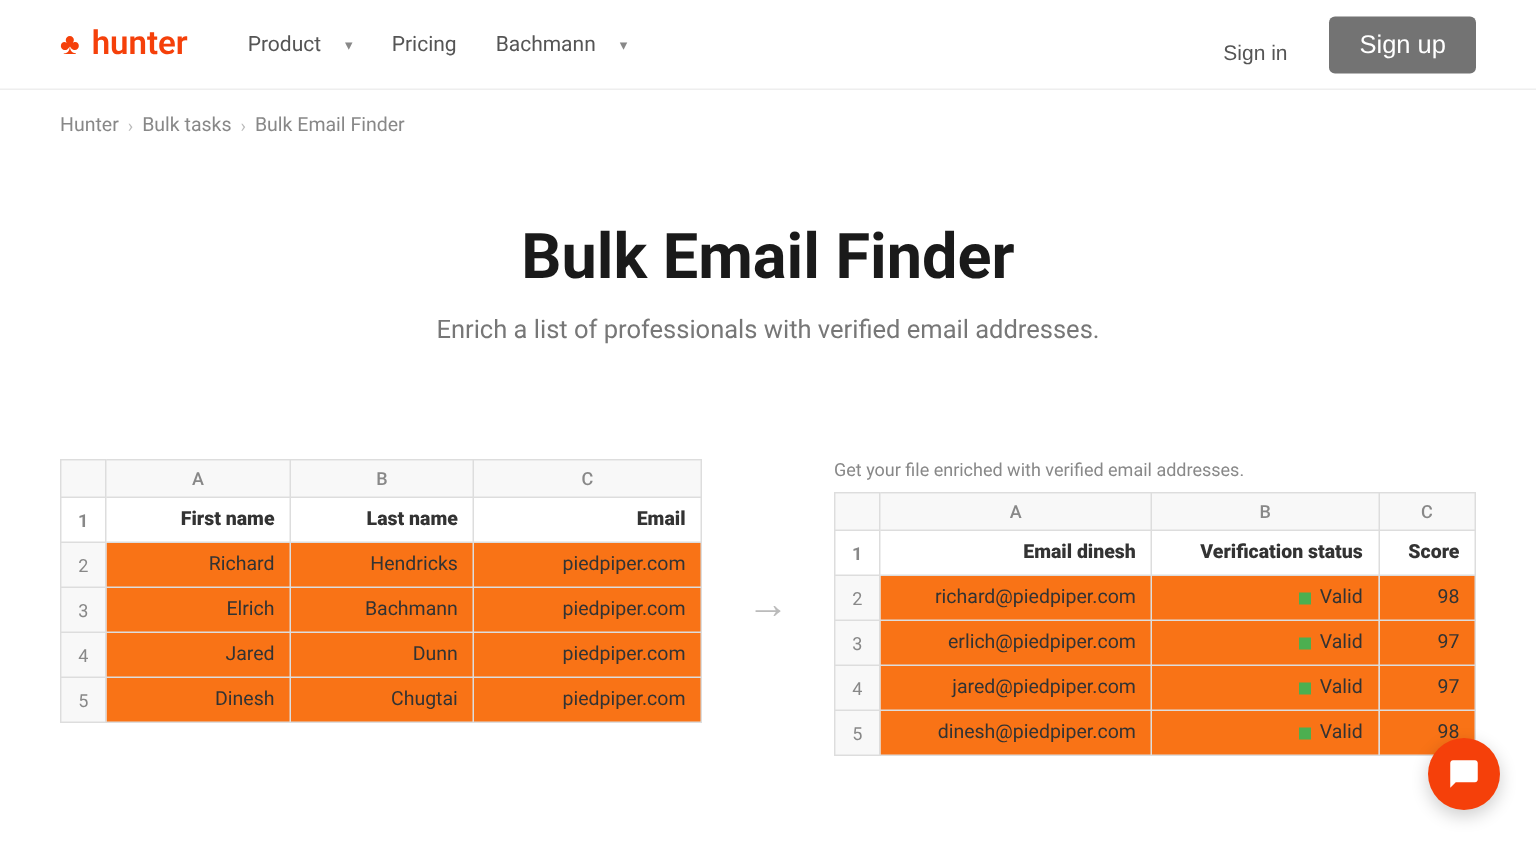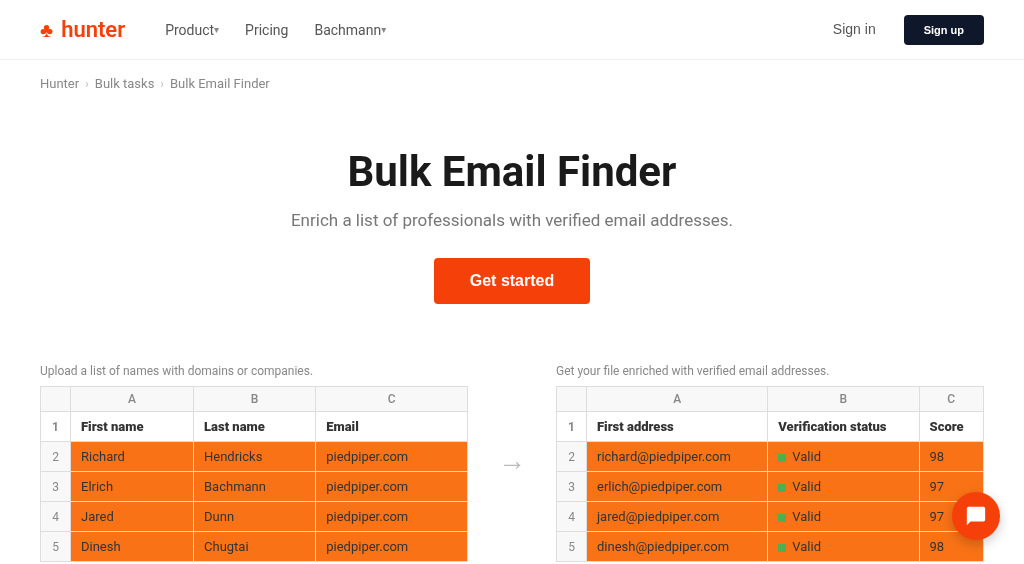--- a/index.html
+++ b/index.html
@@ -11,67 +11,67 @@
       padding: 0 40px; height: 60px; border-bottom: 1px solid #eee;
       background: #fff;
     }
     .nav-left { display: flex; align-items: center; gap: 30px; }
     .logo { display: flex; align-items: center; gap: 8px; text-decoration: none; }
     .logo-leaf { color: #f5400a; font-size: 20px; }
     .logo-text { color: #f5400a; font-size: 22px; font-weight: 600; }
     .nav-links { display: flex; align-items: center; gap: 6px; }
     .nav-link {
       color: #555; text-decoration: none; font-size: 14px; padding: 6px 10px;
-      display: flex; align-items: center; gap: 0; cursor: pointer;
+      display: flex; align-items: center; gap: 16px; cursor: pointer;
     }
     .chevron { font-size: 10px; color: #888; }
-    .nav-right { display: flex; align-items: flex-start; gap: 16px; }
+    .nav-right { display: flex; align-items: flex-end; gap: 16px; }
     .signin-btn {
       background: none; border: none; cursor: pointer;
       color: #555; font-size: 14px; padding: 6px 12px;
     }
     .signup-btn {
-      background: #0f172a; color: #fff; border: none; cursor: pointer;
-      padding: 9px 20px; border-radius: 4px; font-size: 11px; font-weight: 700;
+      background: #737373; color: #fff; border: none; cursor: pointer;
+      padding: 9px 20px; border-radius: 4px; font-size: 17px; font-weight: 400;
     }
 
     
     .breadcrumb {
       display: flex; align-items: center; gap: 6px;
       padding: 16px 40px; font-size: 13px; color: #888;
     }
     .breadcrumb a { color: #888; text-decoration: none; }
     .breadcrumb-sep { color: #bbb; font-size: 12px; }
 
     
     .hero {
       text-align: center; padding: 40px 20px 30px;
     }
     .hero-title { font-size: 42px; font-weight: 700; color: #1a1a1a; margin-bottom: 14px; }
-    .hero-subtitle { font-size: 17px; color: #777; margin-bottom: 28px; }
+    .hero-subtitle { font-size: 17px; color: #777; margin-bottom: 16px; }
     .get-started-btn {
       background: #f5400a; color: #fff; border: none; cursor: pointer;
       padding: 14px 36px; border-radius: 4px; font-size: 16px; font-weight: 600;
     }
 
     
     .tables-section {
       display: flex; align-items: flex-start; justify-content: center;
       gap: 30px; padding: 30px 40px 40px;
     }
     .table-wrapper { flex: 1; max-width: 480px; }
     .table-label {
       font-size: 12px; color: #888; margin-bottom: 8px;
     }
     .spreadsheet {
       border: 1px solid #ddd; border-collapse: collapse; width: 100%;
       font-size: 13px;
     }
     .spreadsheet th, .spreadsheet td {
-      border: 1px solid #ddd; padding: 7px 10px; text-align: left;
+      border: 1px solid #ddd; padding: 7px 10px; text-align: right;
     }
     .spreadsheet .col-header {
       background: #f8f8f8; text-align: center; color: #888; font-weight: 500;
       font-size: 12px; padding: 5px;
     }
     .spreadsheet .row-num {
       background: #f8f8f8; text-align: center; color: #888; width: 30px;
       font-size: 12px;
     }
     .spreadsheet .header-row td { font-weight: 700; background: #fff; }
@@ -132,27 +132,25 @@
   <a href="#">Hunter</a>
   <span class="breadcrumb-sep">›</span>
   <a href="#">Bulk tasks</a>
   <span class="breadcrumb-sep">›</span>
   <a href="#">Bulk Email Finder</a>
 </div>
 
 <section class="hero">
   <h1 class="hero-title">Bulk Email Finder</h1>
   <p class="hero-subtitle">Enrich a list of professionals with verified email addresses.</p>
-  <button class="get-started-btn">Get started</button>
 </section>
 
 <div class="tables-section">
 
   <div class="table-wrapper">
-    <p class="table-label">Upload a list of names with domains or companies.</p>
     <table class="spreadsheet">
       <thead>
         <tr>
           <th class="col-header row-num"></th>
           <th class="col-header">A</th>
           <th class="col-header">B</th>
           <th class="col-header">C</th>
         </tr>
       </thead>
       <tbody>
@@ -201,21 +199,21 @@
         <tr>
           <th class="col-header row-num"></th>
           <th class="col-header">A</th>
           <th class="col-header">B</th>
           <th class="col-header">C</th>
         </tr>
       </thead>
       <tbody>
         <tr class="header-row">
           <td class="row-num">1</td>
-          <td><strong>First address</strong></td>
+          <td><strong>Email dinesh</strong></td>
           <td><strong>Verification status</strong></td>
           <td><strong>Score</strong></td>
         </tr>
         <tr>
           <td class="row-num">2</td>
           <td>richard@piedpiper.com</td>
           <td><span class="status-dot"></span>Valid</td>
           <td>98</td>
         </tr>
         <tr>

